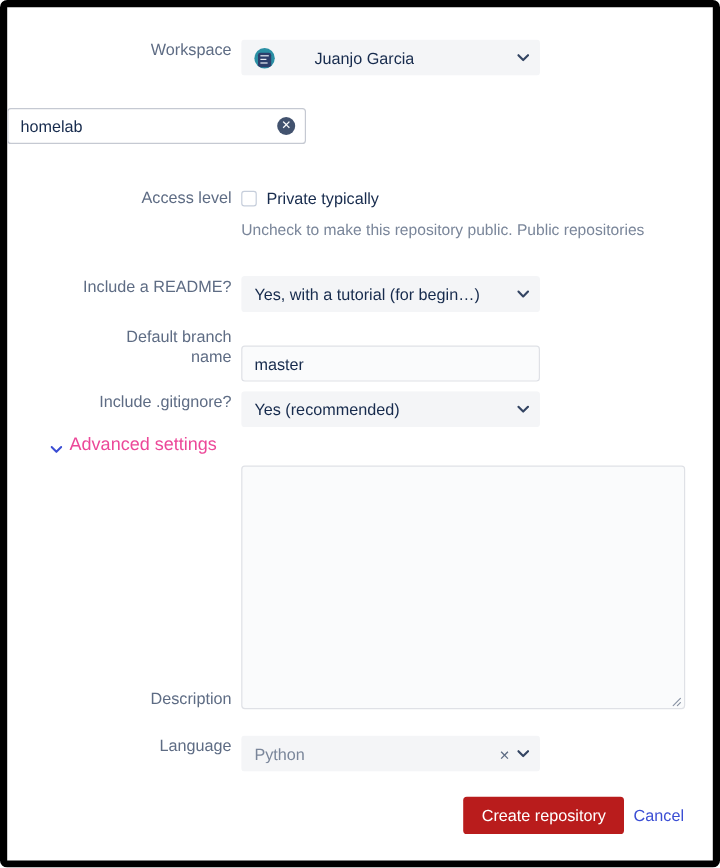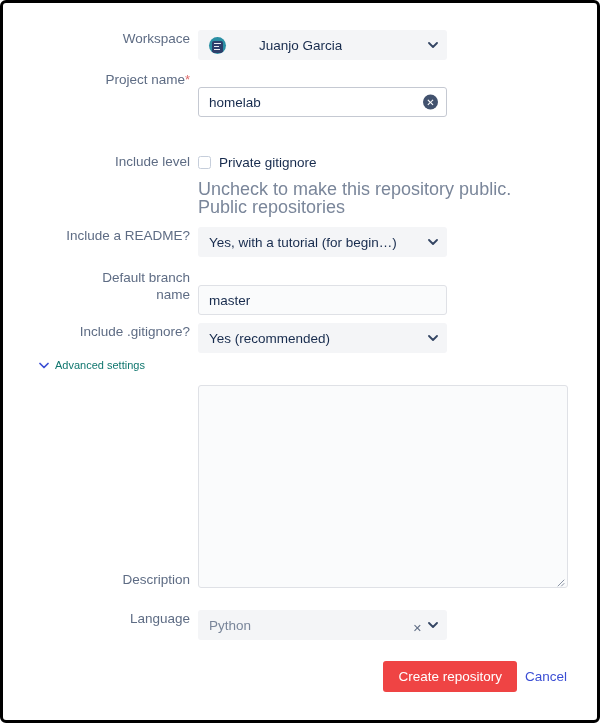--- a/index.html
+++ b/index.html
@@ -10,21 +10,21 @@
     height: 723px;
     background: #ffffff;
     font-family: "Liberation Sans", "DejaVu Sans", sans-serif;
   }
 
   #card {
     position: relative;
     width: 600px;
     height: 723px;
     background: #ffffff;
-    border: 3px solid #000000;
+    border: 6px solid #000000;
     border-radius: 6px;
     overflow: hidden;
   }
 
   
   .row {
     position: absolute;
     left: 0;
     width: 600px;
     display: flex;
@@ -182,35 +182,35 @@
     flex: 0 0 13px;
     cursor: pointer;
   }
   .chk-label {
     font-size: 13.5px;
     color: #172b4d;
   }
 
   .helper {
     margin-top: 8px;
-    font-size: 18px;
+    font-size: 13px;
     line-height: 18px;
     color: #7a869a;
     width: 360px;
   }
 
   
   #advanced {
     position: absolute;
     left: 36px;
     top: 356px;
     display: flex;
     align-items: center;
-    color: #0f766e;
-    font-size: 11px;
+    color: #ec4899;
+    font-size: 15px;
     cursor: pointer;
   }
   #advanced .adv-chev {
     width: 10px;
     height: 10px;
     margin-right: 6px;
   }
   #advanced .adv-label { text-decoration: none; }
 
   
@@ -235,21 +235,21 @@
     position: absolute;
     left: 0;
     top: 658px;
     width: 600px;
     display: flex;
     align-items: center;
     justify-content: flex-end;
     padding-right: 36px;
   }
   #create-btn {
-    background: #ef4444;
+    background: #b91c1c;
     color: #ffffff;
     border: none;
     border-radius: 3px;
     height: 31px;
     padding: 0 15px;
     font-size: 13.5px;
     font-family: inherit;
     cursor: pointer;
   }
   #cancel-btn {
@@ -282,38 +282,35 @@
         <span class="chev">
           <svg viewBox="0 0 10 10" width="10" height="10">
               <path d="M1 3 L5 7 L9 3" stroke="#344563" stroke-width="1.8" fill="none" stroke-linecap="round" stroke-linejoin="round"></path>
             </svg>
         </span>
       </div>
     </div>
   </div>
 
   <div class="row" style="top:68px;">
-    <div class="label-col">
-      <span>Project name</span><span class="req">*</span>
-    </div>
     <div class="field-col">
       <div class="text-input focused">
         <span class="val">homelab</span>
         <span class="clear-round">✕</span>
       </div>
     </div>
   </div>
 
 
   <div class="row" style="top:150px;">
-    <div class="label-col">Include level</div>
+    <div class="label-col">Access level</div>
     <div class="field-col">
       <div class="chk-wrap">
         <span class="chk"></span>
-        <span class="chk-label">Private gitignore</span>
+        <span class="chk-label">Private typically</span>
       </div>
       <div class="helper">
         <div>Uncheck to make this repository public. Public repositories</div>
       </div>
     </div>
   </div>
 
   <div class="row" style="top:224px;">
     <div class="label-col">Include a README?</div>
     <div class="field-col">

